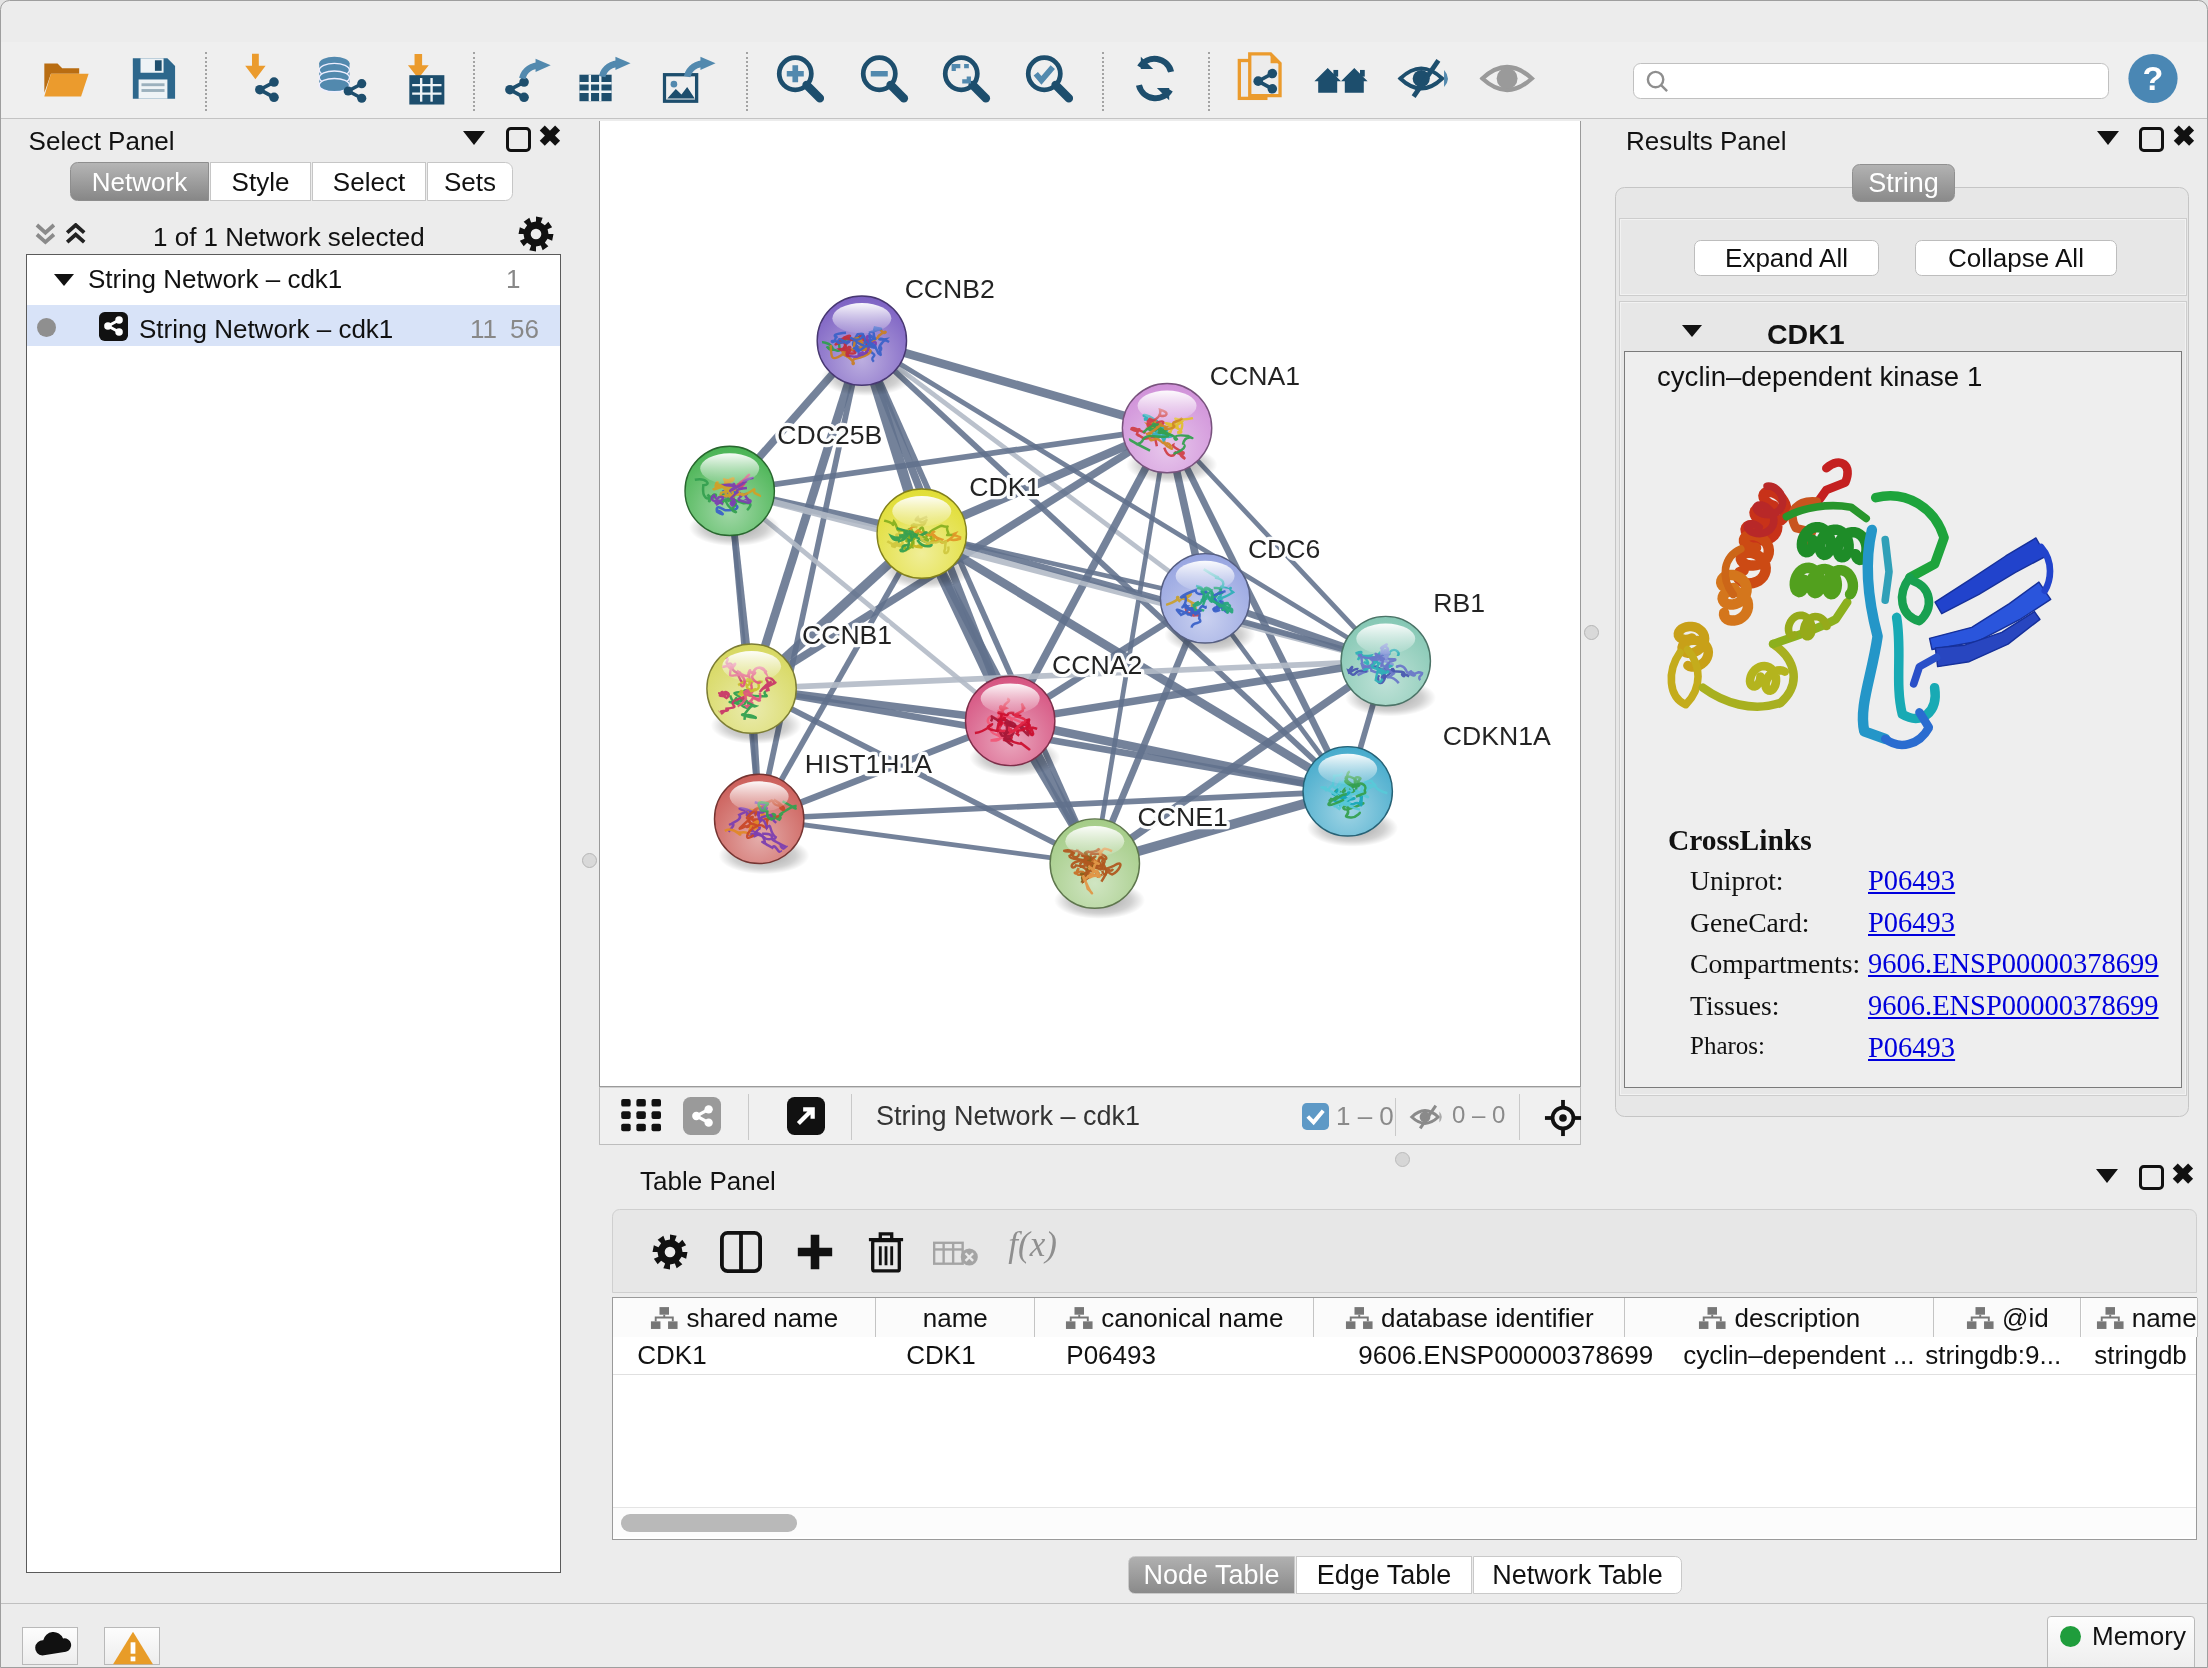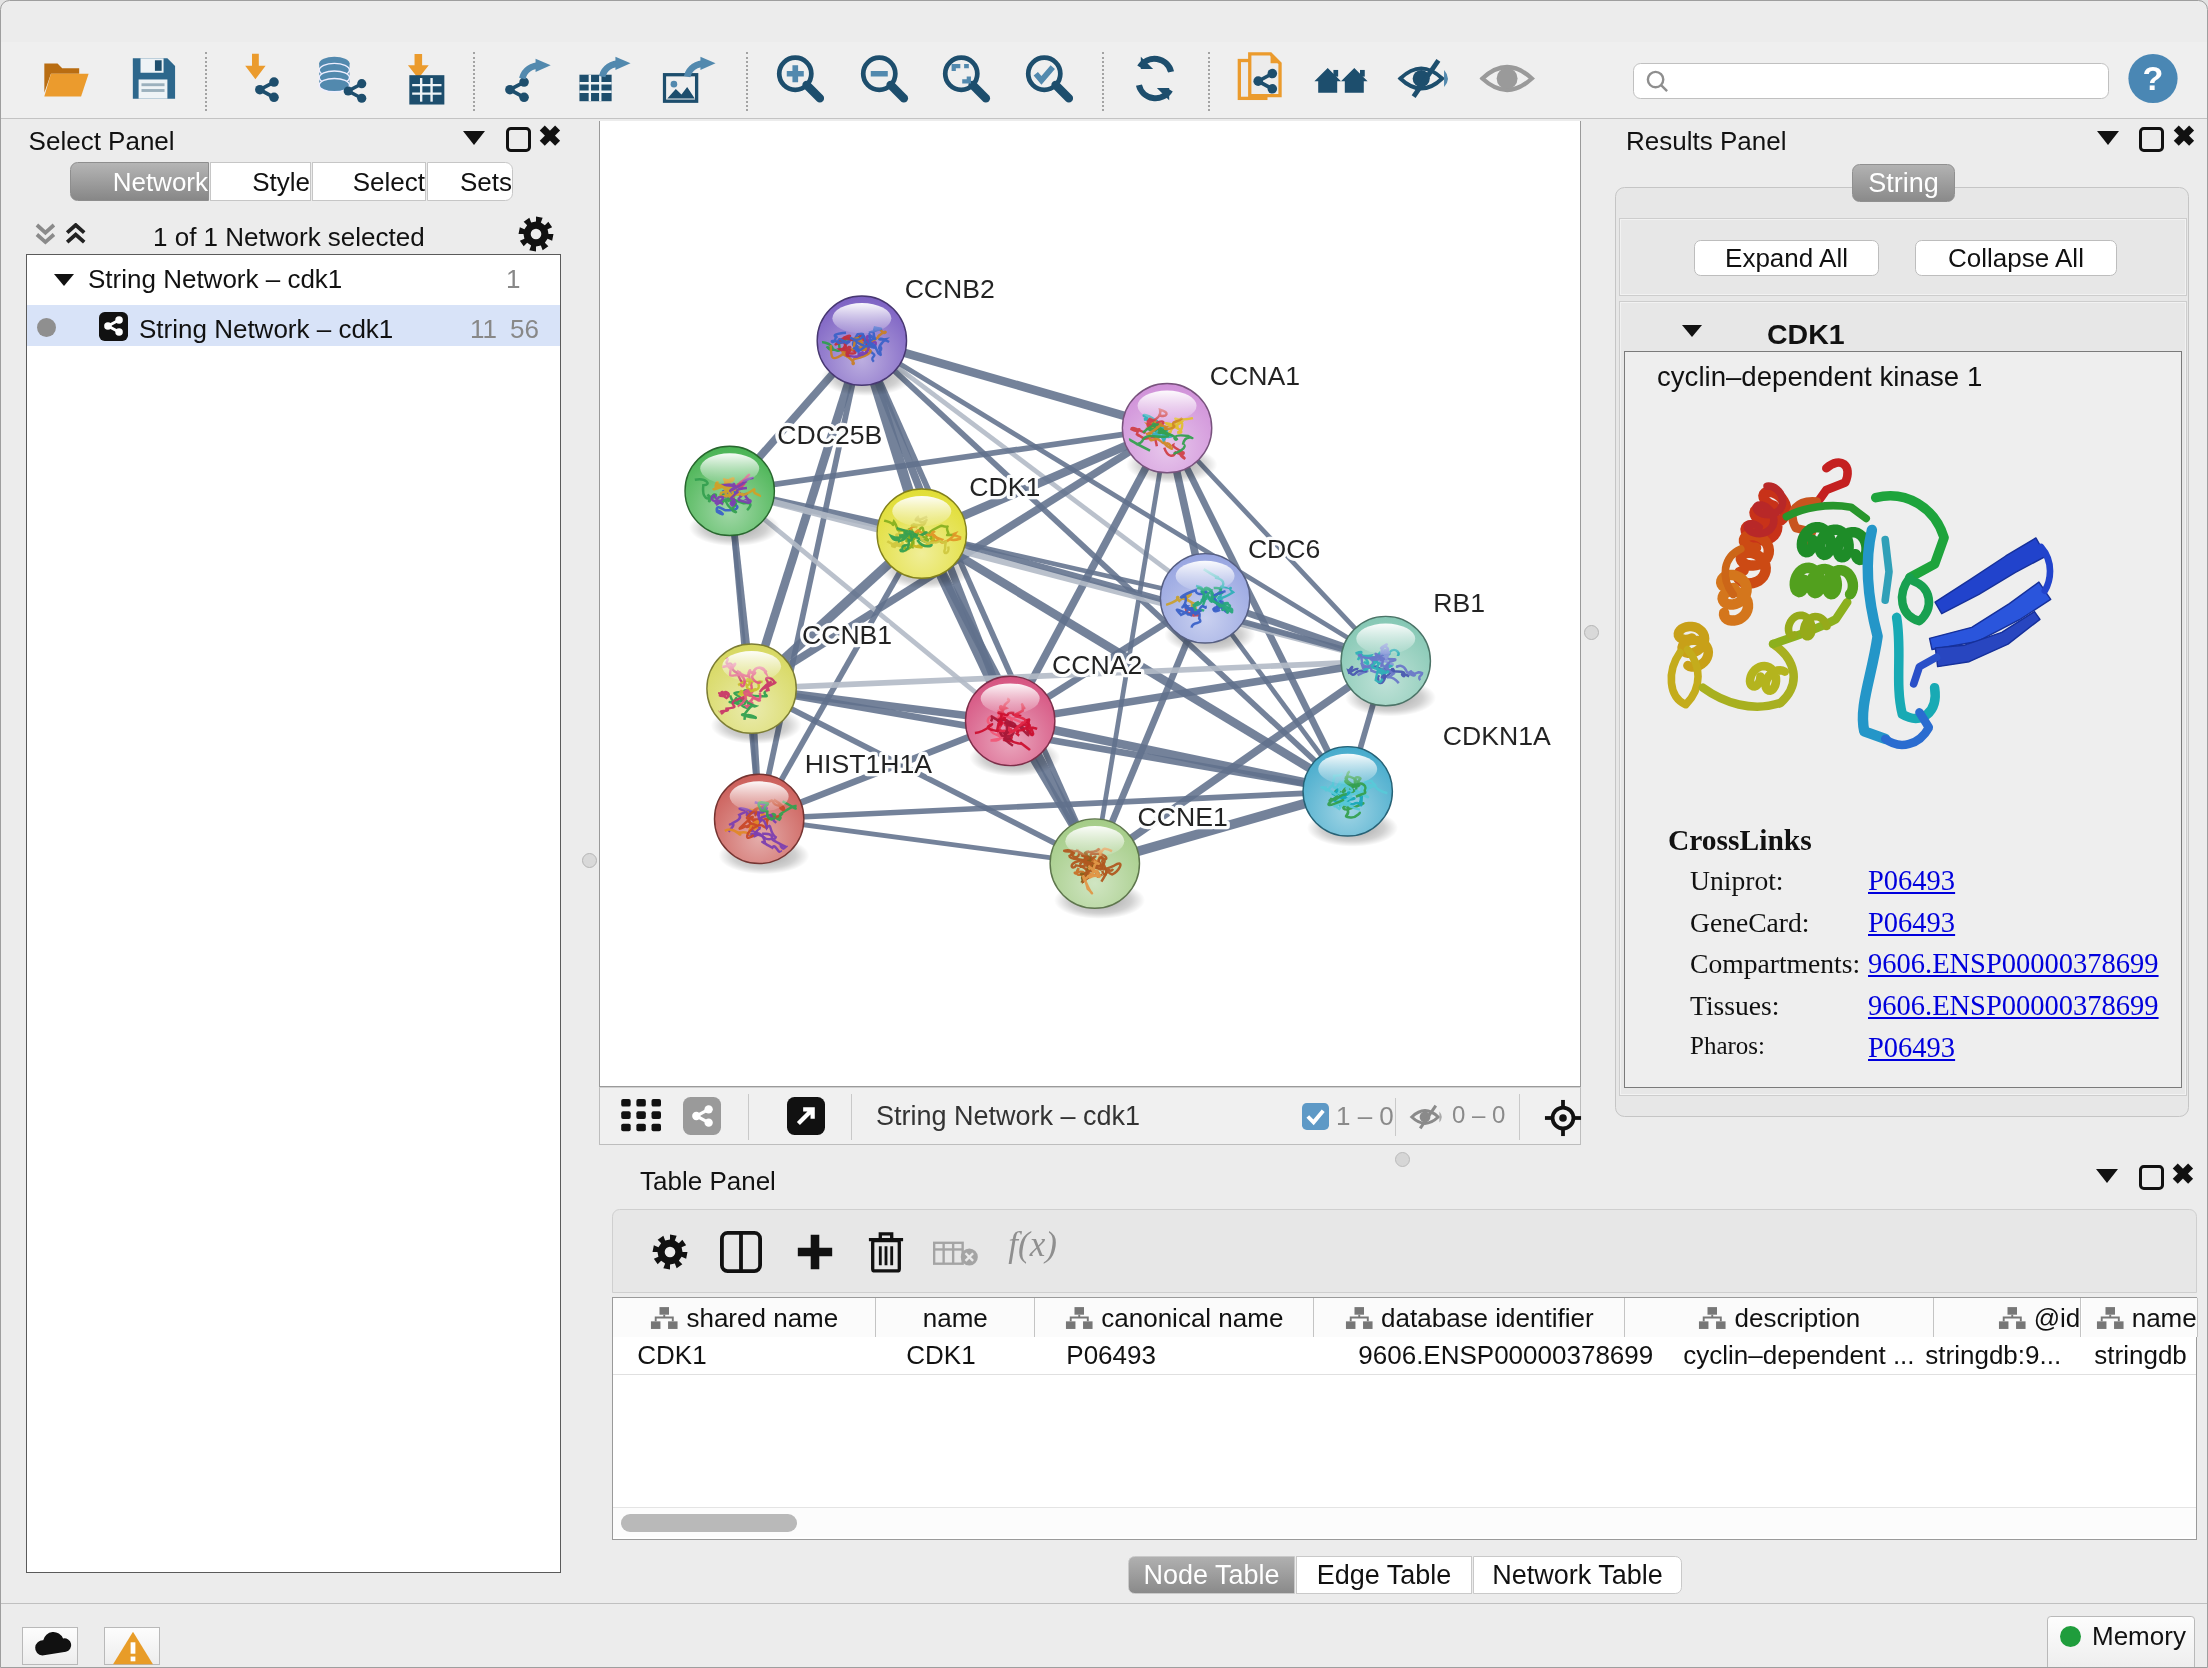--- a/index.html
+++ b/index.html
@@ -21,21 +21,21 @@
 #search { position:absolute; left:1632px; top:21px; width:476px; height:36px; background:#fff;
   border:1.4px solid #c0c0c0; border-radius:7.6px; }
 #main { position:absolute; left:0; top:119px; width:2208px; height:1483px; background:#ececec; }
 .phead { position:absolute; font-size:26px; color:#111; }
 .ptri { position:absolute; width:0; height:0; border-left:11.4px solid transparent;
   border-right:11.4px solid transparent; border-top:14.3px solid #111; }
 .pbox { position:absolute; width:25px; height:25px; border:3.3px solid #111; border-radius:4.8px; }
 .px { position:absolute; font-size:28.5px; font-weight:bold; color:#111; }
 
 .tab { position:absolute; top:42px; height:39px; background:#fff; border:1px solid #c6c6c6;
-  font-size:26px; color:#111; text-align:right; line-height:38px; }
+  font-size:26px; color:#111; text-align:center; line-height:38px; }
 .tabsel { background:linear-gradient(#b5b5b5,#878787); color:#fff; border-color:#8e8e8e; }
 #cptree { position:absolute; left:25px; top:134px; width:535px; height:1319px; background:#fff;
   border:1.9px solid #5a5a5a; }
 
 .rbtn { position:absolute; height:36px; background:#fff; border:1.4px solid #bdbdbd; border-radius:6.7px;
   font-size:26px; color:#111; text-align:center; }
 
 #tptool { position:absolute; left:13.3px; top:51px; width:1585px; height:84px; background:#e7e7e7;
   border:1px solid #cfcfcf; border-radius:7.6px 7.6px 0 0; }
 #tptable { position:absolute; left:13.3px; top:139px; width:1585px; height:243px; background:#fff;
@@ -808,21 +808,21 @@
               <rect x="1" y="16" width="10" height="8" fill="#777"></rect>
               <rect x="19" y="16" width="10" height="8" fill="#777"></rect>
               <path d="M15 9 v4 M6 16 v-4 h18 v4" stroke="#777" stroke-width="2" fill="none"></path>
             </svg>database identifier</div>
 <div class="th" style="left:1012px;width:309px;"><svg width="28.5" height="25" viewBox="0 0 30 26" style="vertical-align:-3.8px;margin-right:7.6px">
               <rect x="10" y="1" width="10" height="8" fill="#777"></rect>
               <rect x="1" y="16" width="10" height="8" fill="#777"></rect>
               <rect x="19" y="16" width="10" height="8" fill="#777"></rect>
               <path d="M15 9 v4 M6 16 v-4 h18 v4" stroke="#777" stroke-width="2" fill="none"></path>
             </svg>description</div>
-<div class="th" style="left:1321px;width:147px;text-align:right;"><svg width="28.5" height="25" viewBox="0 0 30 26" style="vertical-align:-3.8px;margin-right:7.6px">
+<div class="th" style="left:1321px;width:147px;"><svg width="28.5" height="25" viewBox="0 0 30 26" style="vertical-align:-3.8px;margin-right:7.6px">
               <rect x="10" y="1" width="10" height="8" fill="#777"></rect>
               <rect x="1" y="16" width="10" height="8" fill="#777"></rect>
               <rect x="19" y="16" width="10" height="8" fill="#777"></rect>
               <path d="M15 9 v4 M6 16 v-4 h18 v4" stroke="#777" stroke-width="2" fill="none"></path>
             </svg>@id</div>
 <div class="th" style="left:1469px;width:116px;text-align:left;padding-left:13.3px;"><svg width="28.5" height="25" viewBox="0 0 30 26" style="vertical-align:-3.8px;margin-right:7.6px">
               <rect x="10" y="1" width="10" height="8" fill="#777"></rect>
               <rect x="1" y="16" width="10" height="8" fill="#777"></rect>
               <rect x="19" y="16" width="10" height="8" fill="#777"></rect>
               <path d="M15 9 v4 M6 16 v-4 h18 v4" stroke="#777" stroke-width="2" fill="none"></path>

